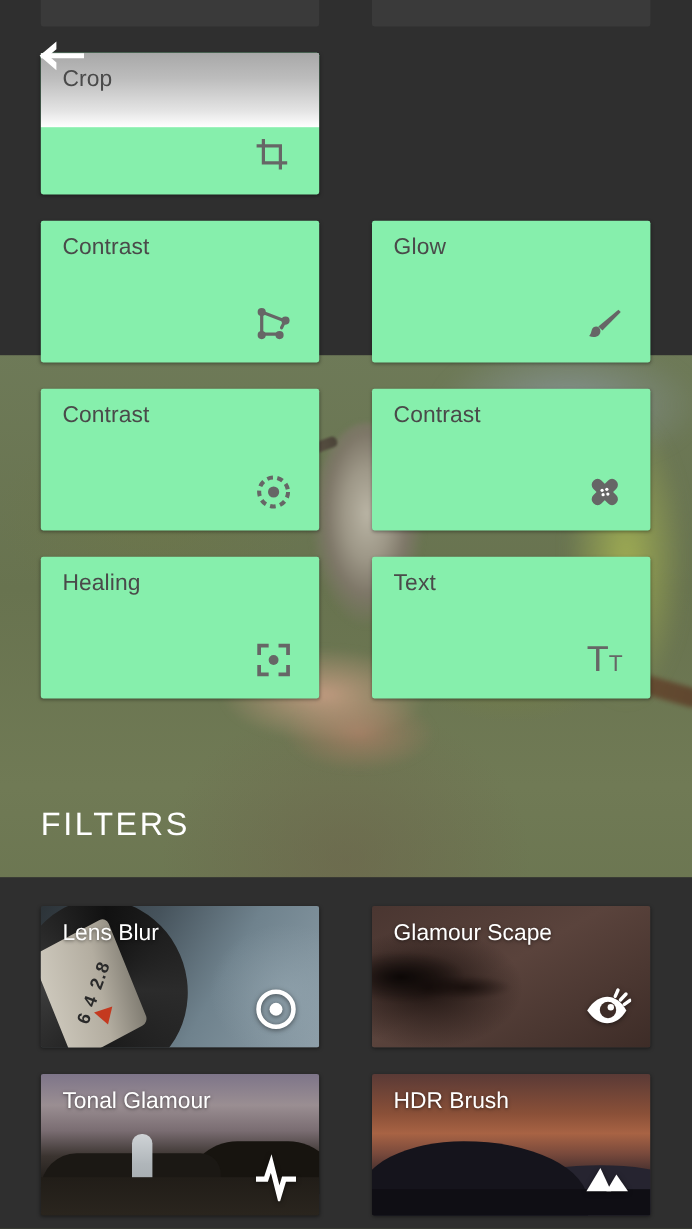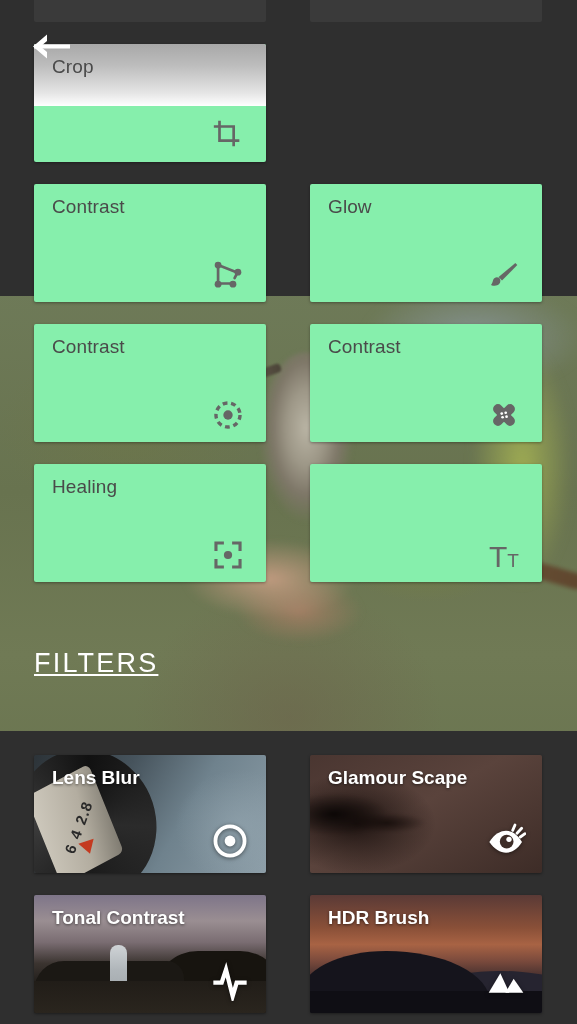--- a/index.html
+++ b/index.html
@@ -105,65 +105,64 @@
   .tool-label {
     position:relative;
     font-size:19px;
     color:#4a4a4a;
     padding:12px 0 0 18px;
     letter-spacing:0.1px;
   }
   .tool-icon {
     position:absolute; right:16px; bottom:10px;
     width:44px; height:44px;
-    display:flex; align-items:flex-end; justify-content:center;
+    display:flex; align-items:center; justify-content:center;
     color:#666;
   }
   .tool-icon svg { display:block; }
   .tool-icon .tt {
     font-size:30px; color:#666; line-height:1;
     font-family:"Liberation Sans", sans-serif;
   }
   .tool-icon .tt small { font-size:19px; }
 
   
   .tool-card.dimmed {
     background:#3a3a3a;
     box-shadow:none;
   }
   .tool-card.dimmed::before { display:none; }
 
   
   .filters-heading {
-    position:absolute; left:34px; top:648px;
+    position:absolute; left:34px; top:672px;
     font-size:27px; color:#ffffff;
     letter-spacing:2.2px;
     font-weight:400;
     z-index:25;
-    text-decoration:underline;
   }
 
   
   .filters {
     position:absolute; left:0; top:755px; width:577px; z-index:25;
   }
   .filter-row { display:flex; gap:44px; padding:0 34px; margin-bottom:22px; }
   .filter-card {
     position:relative;
     width:232px; height:118px;
     border-radius:2px;
     overflow:hidden;
     cursor:pointer;
     flex:none;
     box-shadow:0 1px 3px rgba(0,0,0,0.4);
   }
   .filter-thumb { position:absolute; inset:0; }
   .filter-label {
     position:absolute; left:18px; top:12px;
-    font-size:19px; font-weight:bold; color:#fff;
+    font-size:19px; font-weight:normal; color:#fff;
     text-shadow:0 1px 3px rgba(0,0,0,0.55);
     z-index:3;
   }
   .filter-icon {
     position:absolute; right:14px; bottom:10px;
     width:44px; height:44px; z-index:3;
     display:flex; align-items:center; justify-content:center;
     color:#fff;
     filter:drop-shadow(0 1px 2px rgba(0,0,0,0.5));
   }
@@ -353,20 +352,21 @@
           <svg width="34" height="34" viewBox="0 0 24 24" fill="none" stroke="#666" stroke-width="2.2" stroke-linecap="square">
             <path d="M3.5 8 V3.5 H8"></path>
               <path d="M16 3.5 H20.5 V8"></path>
             <path d="M20.5 16 V20.5 H16"></path>
               <path d="M8 20.5 H3.5 V16"></path>
             <circle cx="12" cy="12" r="2.9" fill="#666" stroke="none"></circle>
           </svg>
         </div>
       </div>
       <div class="tool-card">
+        <div class="tool-label">Text</div>
         <div class="tool-icon">
           <span class="tt">T<small>T</small></span>
         </div>
       </div>
     </div>
 
   </div>
 
   <div class="filters-heading">FILTERS</div>
 
@@ -417,21 +417,21 @@
 
     <div class="filter-row">
 
       <div class="filter-card">
         <div class="filter-thumb thumb-tonal">
           <div class="tonal-hill"></div>
           <div class="tonal-hill2"></div>
           <div class="tonal-figure"></div>
           <div class="tonal-ground"></div>
         </div>
-        <div class="filter-label">Tonal Contrast</div>
+        <div class="filter-label">Tonal Glamour</div>
         <div class="filter-icon">
           <svg width="40" height="40" viewBox="0 0 24 24" fill="none" stroke="#fff" stroke-width="2.6" stroke-linejoin="miter" stroke-linecap="butt">
             <path d="M2 13 H7 L9.6 5.2 L13.6 21 L16 13 H22"></path>
           </svg>
         </div>
       </div>
 
       <div class="filter-card">
         <div class="filter-thumb thumb-hdr">
           <div class="hdr-ridge2"></div>

